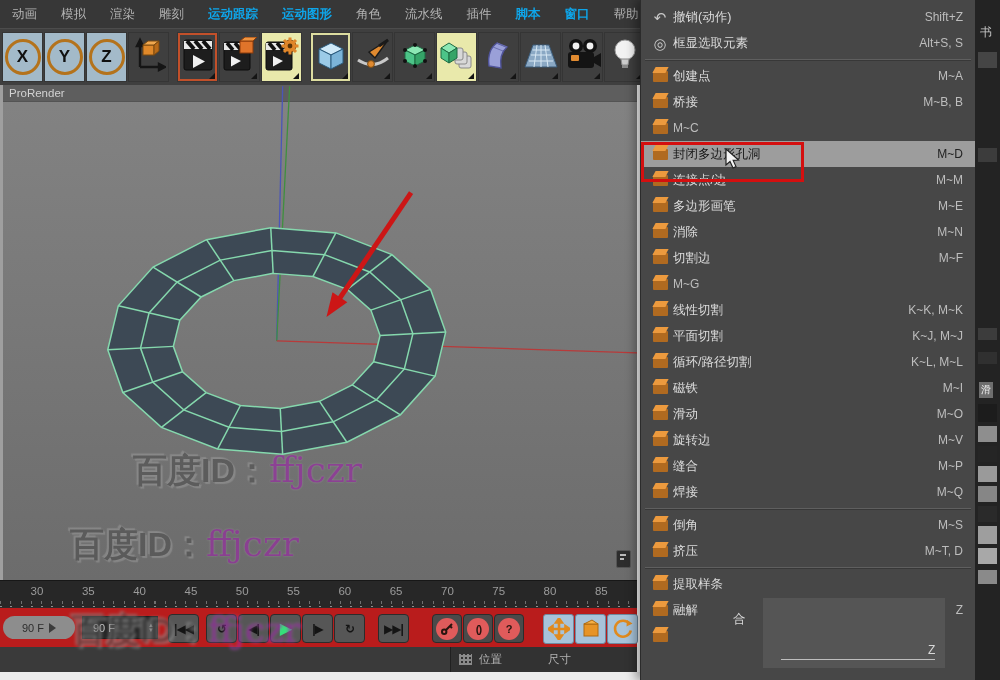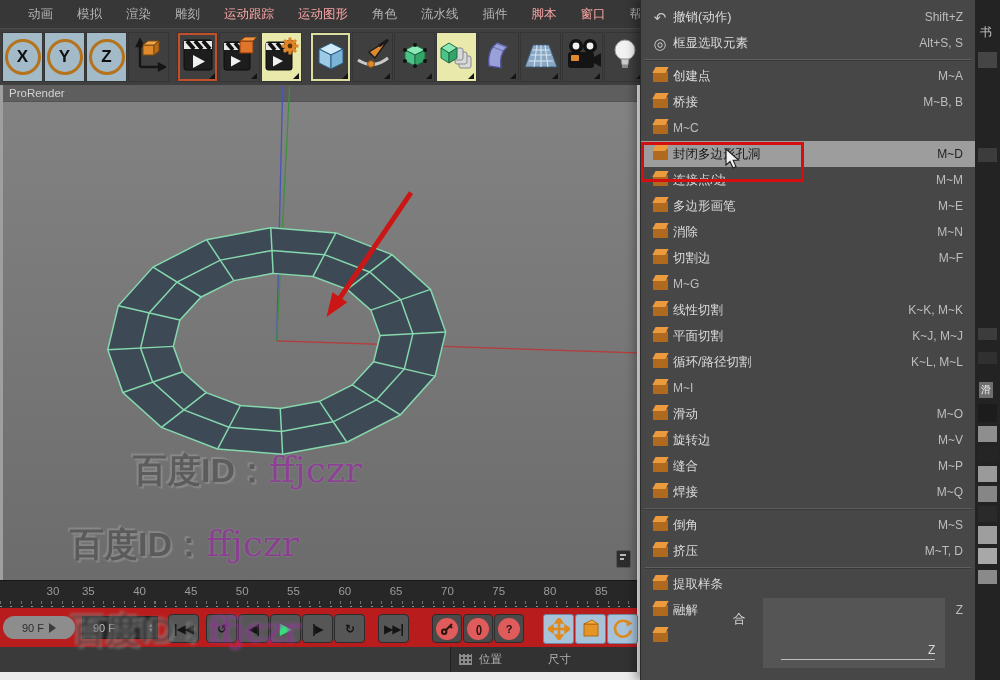--- a/index.html
+++ b/index.html
@@ -1,23 +1,23 @@
 <!DOCTYPE html>
 <html><head>
 <meta charset="utf-8">
 <style>
   html,body{margin:0;padding:0;background:#fff;}
   #app{position:relative;width:1000px;height:680px;overflow:hidden;background:#ffffff;
        font-family:"Liberation Sans","DejaVu Sans",sans-serif;-webkit-font-smoothing:antialiased;}
 
   
   .menubar{position:absolute;left:0;top:0;width:1000px;height:28px;background:#373737;
-           display:flex;align-items:center;padding-left:16px;box-sizing:border-box;}
+           display:flex;align-items:center;padding-left:0;box-sizing:border-box;}
   .menubar span.mitem{padding:0 12px;font-size:12.5px;color:#b4b4b4;cursor:default;white-space:nowrap;}
-  .menubar span.mitem.bright{color:#fca5a5;font-weight:normal;}
+  .menubar span.mitem.bright{color:#0ea5e9;font-weight:bold;}
 
   
   .toolbar{position:absolute;left:0;top:28px;width:1000px;height:57px;background:#3f3f3f;
            border-top:1px solid #4c4c4c;display:flex;align-items:center;padding-left:2px;box-sizing:border-box;}
   .tsep{width:7px;height:100%;}
   .tbtn{width:41px;height:50px;background:#3f3f3f;border:1px solid #353535;box-sizing:border-box;
         display:flex;align-items:center;justify-content:center;position:relative;margin-right:1px;}
   .tbtn.bg-blue{background:#a3bac9;}
   .tbtn.bg-yellow{background:#e9e9ab;}
   .tbtn.border-red{box-shadow:inset 0 0 0 2px #c2502a;}
@@ -309,21 +309,21 @@
   <div class="wm" style="left:70px;top:522px;">
     <span class="cn">百度ID</span><span class="cn">：</span><span class="lat">ffjczr</span>
   </div>
   <div class="wm blur" style="left:72px;top:608px;z-index:8;">
     <span class="cn">百度ID</span><span class="cn">：</span><span class="lat">ffjczr</span>
   </div>
 
   <div class="ruler" id="ruler">
     <div class="minor"></div>
     <div class="dotsrow"></div>
-  <span class="num" style="left: 37px; margin-left: 16px;">30</span>
+  <span class="num" style="left: 37px;">30</span>
       <span class="num" style="left: 88.3px;">35</span>
       <span class="num" style="left: 139.6px;">40</span>
       <span class="num" style="left: 190.9px;">45</span>
       <span class="num" style="left: 242.2px;">50</span>
       <span class="num" style="left: 293.5px;">55</span>
       <span class="num" style="left: 344.8px;">60</span>
       <span class="num" style="left: 396.1px;">65</span>
       <span class="num" style="left: 447.4px;">70</span>
       <span class="num" style="left: 498.7px;">75</span>
       <span class="num" style="left: 550px;">80</span>
@@ -497,20 +497,21 @@
         <span class="ico">
           <span class="o-cube"></span>
         </span>
         <span class="lbl">循环/路径切割</span>
         <span class="sc">K~L, M~L</span>
       </div>
       <div class="ctx-item">
         <span class="ico">
           <span class="o-cube"></span>
         </span>
+        <span class="lbl">磁铁</span>
         <span class="sc">M~I</span>
       </div>
       <div class="ctx-item">
         <span class="ico">
           <span class="o-cube"></span>
         </span>
         <span class="lbl">滑动</span>
         <span class="sc">M~O</span>
       </div>
       <div class="ctx-item">

